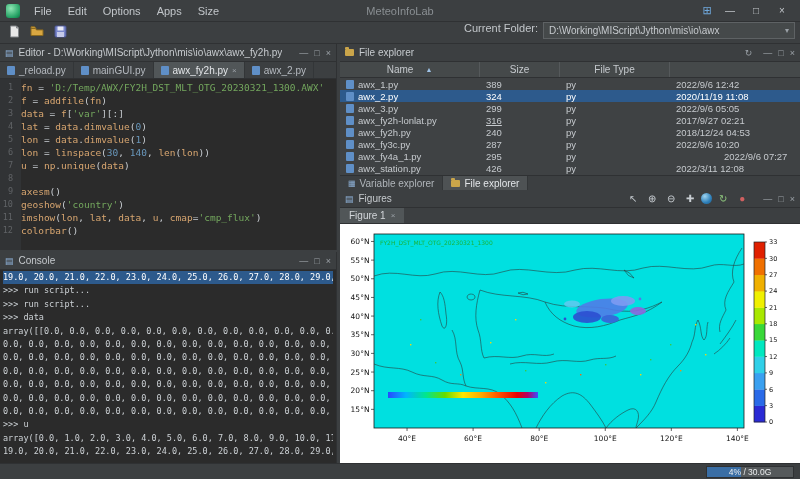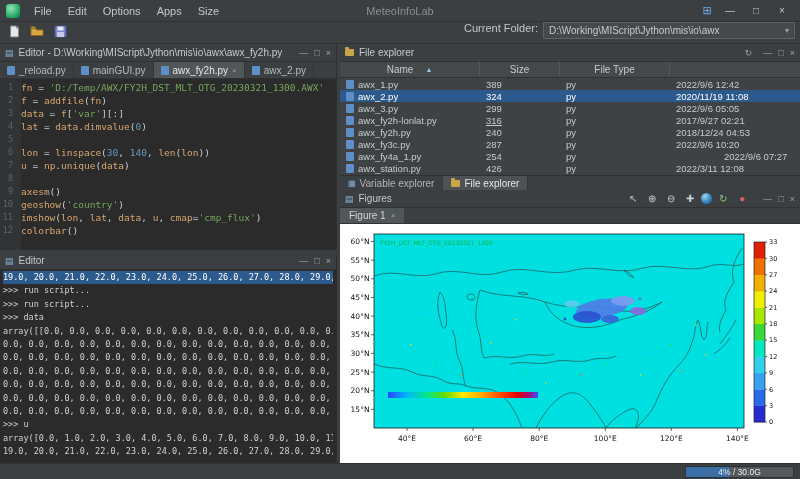--- a/index.html
+++ b/index.html
@@ -99,21 +99,21 @@
   .fig-tabs{height:16px;background:#3c3f41;display:flex;border-bottom:1px solid #2f3133;flex-shrink:0}
   .figtab{display:flex;align-items:center;gap:5px;padding:0 9px;font-size:10px;color:#d2d6da;
           background:#515658;height:100%}
   .fig-content{flex:1;background:#ffffff;overflow:hidden}
   svg text{font-family:"DejaVu Sans",sans-serif}
 
   
   .statusbar{position:absolute;left:0;right:0;bottom:0;height:16px;background:#3c3f41;
              border-top:1px solid #2f3133;display:flex;align-items:center;
              justify-content:flex-end;padding:0 6px}
-  .mem{position:relative;width:109px;height:12px;background:#55595b;border:1px solid #2f3133;
+  .mem{position:relative;width:88px;height:12px;background:#55595b;border:1px solid #2f3133;
        overflow:hidden}
   .mem-fill{position:absolute;left:0;top:0;bottom:0;width:40%;background:#3a6ea5}
   .mem-text{position:relative;text-align:center;font-size:8.5px;color:#eceeef;line-height:10px}
 </style>
 </head>
 <body>
 
 <div class="app">
 
   <div class="menubar">
@@ -190,35 +190,35 @@
           <div class="etab">
             <span class="pyicon"></span>
             <span>awx_2.py</span>
           </div>
         </div>
       <div class="code-area">
           <div class="cline"><span class="lnum">1</span><span class="ccode"><span class="tk-p">fn </span><span class="tk-o">= </span><span class="tk-s">'D:/Temp/AWX/FY2H_DST_MLT_OTG_20230321_1300.AWX'</span></span></div>
           <div class="cline"><span class="lnum">2</span><span class="ccode"><span class="tk-p">f </span><span class="tk-o">= </span><span class="tk-f">addfile</span><span class="tk-o">(</span><span class="tk-p">fn</span><span class="tk-o">)</span></span></div>
           <div class="cline"><span class="lnum">3</span><span class="ccode"><span class="tk-p">data </span><span class="tk-o">= </span><span class="tk-p">f</span><span class="tk-o">[</span><span class="tk-s">'var'</span><span class="tk-o">][:]</span></span></div>
           <div class="cline"><span class="lnum">4</span><span class="ccode"><span class="tk-p">lat </span><span class="tk-o">= </span><span class="tk-p">data</span><span class="tk-o">.</span><span class="tk-f">dimvalue</span><span class="tk-o">(</span><span class="tk-n">0</span><span class="tk-o">)</span></span></div>
-          <div class="cline"><span class="lnum">5</span></div>
+          <div class="cline"><span class="lnum">5</span><span class="ccode"><span class="tk-p">lon </span><span class="tk-o">= </span><span class="tk-p">data</span><span class="tk-o">.</span><span class="tk-f">dimvalue</span><span class="tk-o">(</span><span class="tk-n">1</span><span class="tk-o">)</span></span></div>
           <div class="cline"><span class="lnum">6</span><span class="ccode"><span class="tk-p">lon </span><span class="tk-o">= </span><span class="tk-f">linspace</span><span class="tk-o">(</span><span class="tk-n">30</span><span class="tk-o">, </span><span class="tk-n">140</span><span class="tk-o">, </span><span class="tk-f">len</span><span class="tk-o">(</span><span class="tk-p">lon</span><span class="tk-o">))</span></span></div>
           <div class="cline"><span class="lnum">7</span><span class="ccode"><span class="tk-p">u </span><span class="tk-o">= </span><span class="tk-p">np</span><span class="tk-o">.</span><span class="tk-f">unique</span><span class="tk-o">(</span><span class="tk-p">data</span><span class="tk-o">)</span></span></div>
           <div class="cline"><span class="lnum">8</span><span class="ccode"></span></div>
           <div class="cline"><span class="lnum">9</span><span class="ccode"><span class="tk-f">axesm</span><span class="tk-o">()</span></span></div>
           <div class="cline"><span class="lnum">10</span><span class="ccode"><span class="tk-f">geoshow</span><span class="tk-o">(</span><span class="tk-s">'country'</span><span class="tk-o">)</span></span></div>
           <div class="cline"><span class="lnum">11</span><span class="ccode"><span class="tk-f">imshow</span><span class="tk-o">(</span><span class="tk-p">lon</span><span class="tk-o">, </span><span class="tk-p">lat</span><span class="tk-o">, </span><span class="tk-p">data</span><span class="tk-o">, </span><span class="tk-p">u</span><span class="tk-o">, </span><span class="tk-p">cmap</span><span class="tk-o">=</span><span class="tk-s">'cmp_flux'</span><span class="tk-o">)</span></span></div>
           <div class="cline"><span class="lnum">12</span><span class="ccode"><span class="tk-f">colorbar</span><span class="tk-o">()</span></span></div>
         </div>
     </div>
 
     <div class="console-panel">
       <div class="panel-header">
         <span class="phicon">▤</span>
-        <span class="ptitle">Editor</span>
+        <span class="ptitle">Console</span>
         <span class="pctrls">
             <span class="pbtn">—</span>
             <span class="pbtn">□</span>
             <span class="pbtn">×</span>
           </span>
       </div>
       <div class="console-out">
           <div class="conline sel">19.0, 20.0, 21.0, 22.0, 23.0, 24.0, 25.0, 26.0, 27.0, 28.0, 29.0, 3</div>
           <div class="conline">&gt;&gt;&gt; run script...</div>
           <div class="conline">&gt;&gt;&gt; run script...</div>
@@ -321,21 +321,21 @@
               </div>
               <div class="fcell" style="width: 80px;">287</div>
               <div class="fcell" style="width: 110px;">py</div>
               <div class="fcell" style="width: 130px;">2022/9/6 10:20</div>
             </div>
             <div class="frow">
               <div class="fcell" style="width: 140px;">
                 <span class="pyicon"></span>
                 <span>awx_fy4a_1.py</span>
               </div>
-              <div class="fcell" style="width: 80px;">254</div>
+              <div class="fcell" style="width: 80px;">295</div>
               <div class="fcell" style="width: 110px;">py</div>
               <div class="fcell" style="width: 130px; margin-left: 48px;">2022/9/6 07:27</div>
             </div>
             <div class="frow">
               <div class="fcell" style="width: 140px;">
                 <span class="pyicon"></span>
                 <span>awx_station.py</span>
               </div>
               <div class="fcell" style="width: 80px;">426</div>
               <div class="fcell" style="width: 110px;">py</div>

